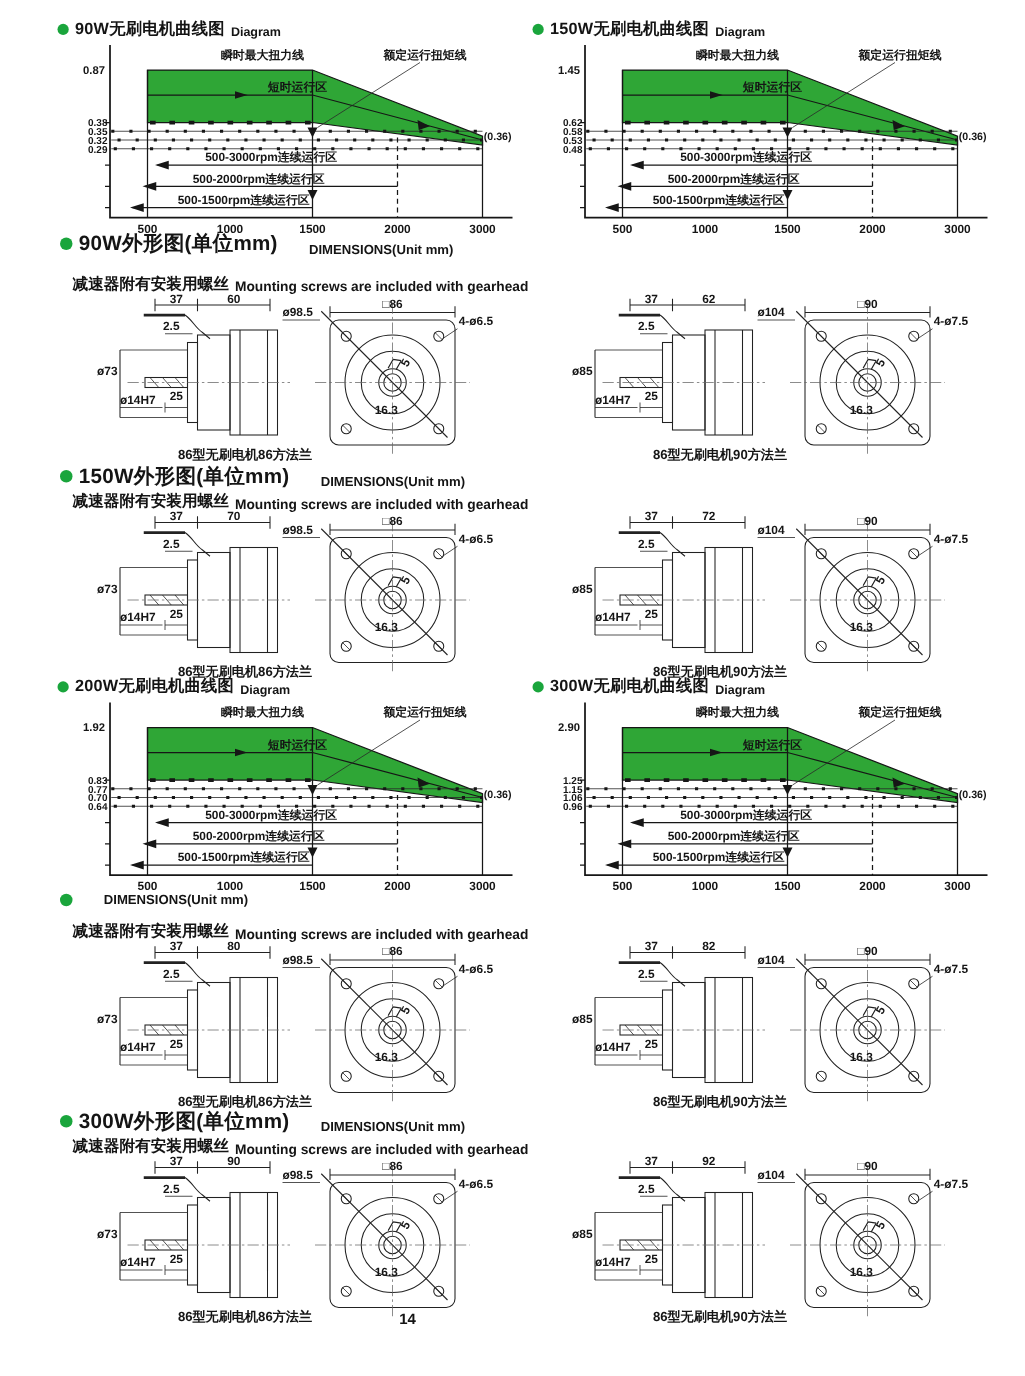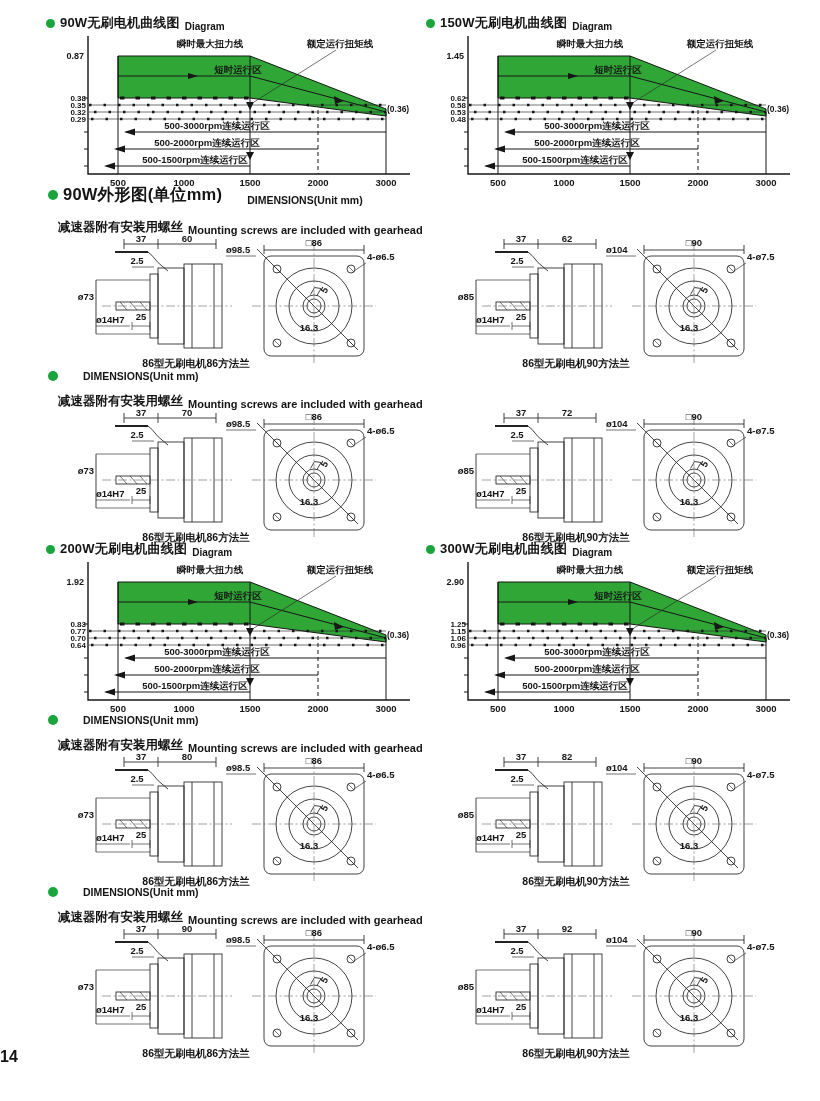--- a/index.html
+++ b/index.html
@@ -8,21 +8,21 @@
   .abs{position:absolute;}
   .sec-head{display:flex;align-items:flex-end;gap:5px;white-space:nowrap;}
   .bullet{width:9px;height:9px;border-radius:50%;background:#1aa53c;display:inline-block;flex:0 0 auto;align-self:center;}
   .bullet.big{width:10px;height:10px;}
   .ch-zh{font-size:13px;font-weight:800;letter-spacing:.2px;}
   .ch-en{font-size:10px;font-weight:700;}
   .dim-zh{font-size:16.5px;font-weight:800;letter-spacing:.2px;}
   .dim-en{font-size:10.5px;font-weight:700;margin-left:20px;}
   .sub-zh{font-size:12.5px;font-weight:700;}
   .sub-en{font-size:11px;font-weight:600;}
-  .pagenum{width:652px;font-size:16px;font-weight:600;}
+  .pagenum{width:652px;text-align:center;font-size:12px;font-weight:600;}
   
   svg text{font-family:"Liberation Sans","DejaVu Sans",sans-serif;fill:#151515;}
   .ax{stroke:#161616;stroke-width:1.4;fill:none;}
   .ln{stroke:#161616;stroke-width:1;fill:none;}
   .lt{stroke:#2a2a2a;stroke-width:.65;fill:none;}
   .grn{fill:#2fa636;stroke:#161616;stroke-width:1;}
   .dotl{stroke:#161616;stroke-width:2.4;stroke-dasharray:2.5 12;fill:none;}
   .trim{stroke:#161616;stroke-width:3;stroke-dasharray:4.5 11;fill:none;}
   .dash{stroke:#161616;stroke-width:1;stroke-dasharray:4 3;fill:none;}
   .cl{stroke:#666;stroke-width:.6;stroke-dasharray:9 2.5 2 2.5;fill:none;}
@@ -265,20 +265,21 @@
   <text class="td" x="256" y="12" text-anchor="middle">□90</text>
   <text class="td" x="168" y="19">ø104</text>
   <text class="td" x="309" y="26">4-ø7.5</text>
   <text class="td" transform="rotate(-62 268 60)" x="268" y="60">5</text>
   <text class="td" x="251" y="97" text-anchor="middle">16.3</text>
   <text class="cap" x="138" y="133" text-anchor="middle">86型无刷电机90方法兰</text>
 </svg>
 
 <div class="abs sec-head" style="left:48px;top:370px">
   <span class="bullet big"></span>
+  <span class="dim-zh">150W外形图(单位mm)</span>
   <span class="dim-en">DIMENSIONS(Unit mm)</span>
 </div>
 <div class="abs sec-head" style="left:58px;top:393px">
   <span class="sub-zh">减速器附有安装用螺丝</span>
   <span class="sub-en">Mounting screws are included with gearhead</span>
 </div>
 
 <svg class="abs" style="left:58px;top:408px" width="356" height="136" viewBox="0 0 356 136">
   <g class="d">
     <line x1="66" y1="10" x2="158" y2="10"></line>
@@ -616,20 +617,21 @@
   <text class="td" x="256" y="12" text-anchor="middle">□90</text>
   <text class="td" x="168" y="19">ø104</text>
   <text class="td" x="309" y="26">4-ø7.5</text>
   <text class="td" transform="rotate(-62 268 60)" x="268" y="60">5</text>
   <text class="td" x="251" y="97" text-anchor="middle">16.3</text>
   <text class="cap" x="138" y="133" text-anchor="middle">86型无刷电机90方法兰</text>
 </svg>
 
 <div class="abs sec-head" style="left:48px;top:886px">
   <span class="bullet big"></span>
+  <span class="dim-zh">300W外形图(单位mm)</span>
   <span class="dim-en">DIMENSIONS(Unit mm)</span>
 </div>
 <div class="abs sec-head" style="left:58px;top:909px">
   <span class="sub-zh">减速器附有安装用螺丝</span>
   <span class="sub-en">Mounting screws are included with gearhead</span>
 </div>
 
 <svg class="abs" style="left:58px;top:924px" width="356" height="136" viewBox="0 0 356 136">
   <g class="d">
     <line x1="66" y1="10" x2="158" y2="10"></line>

